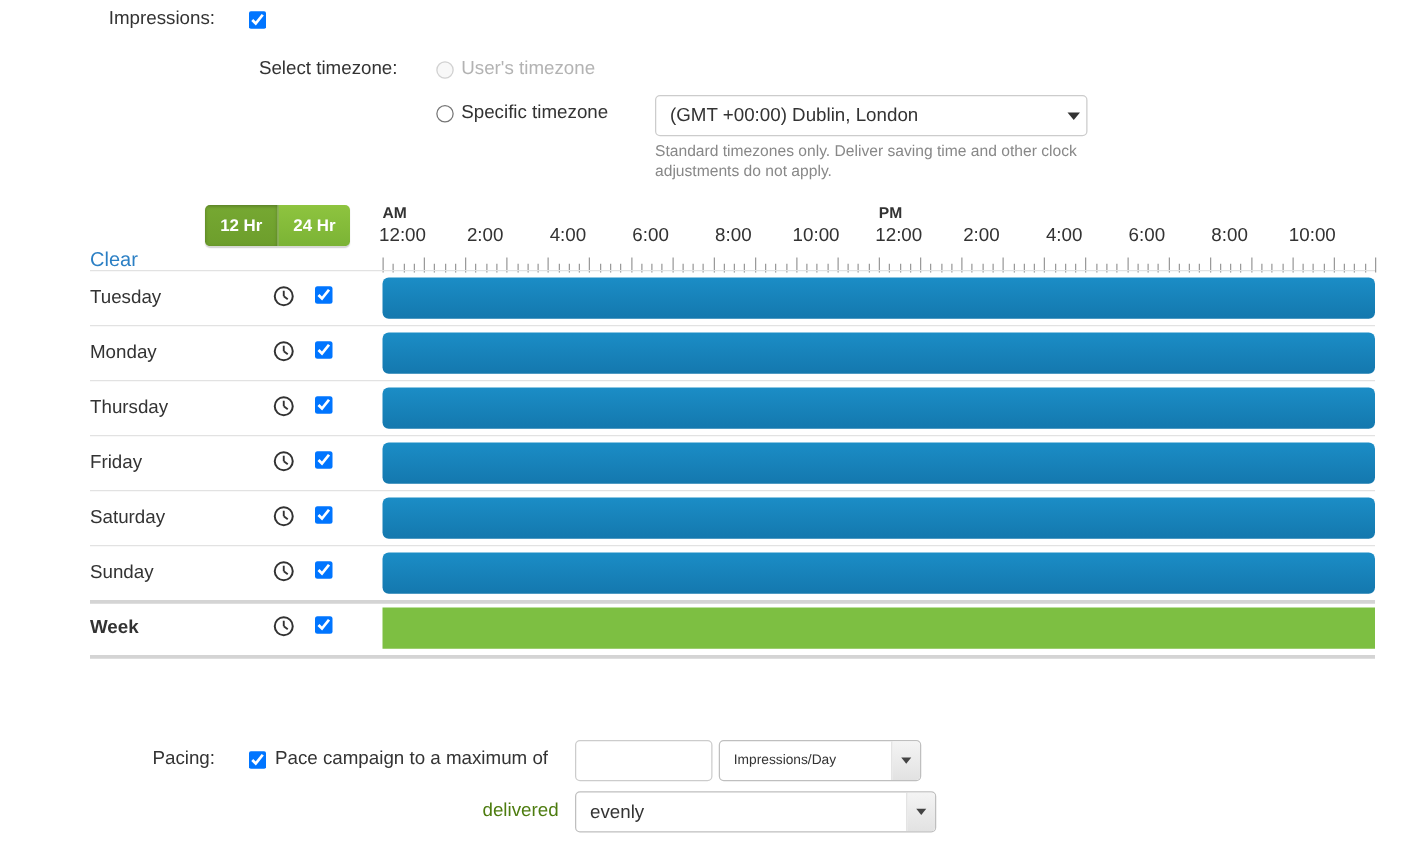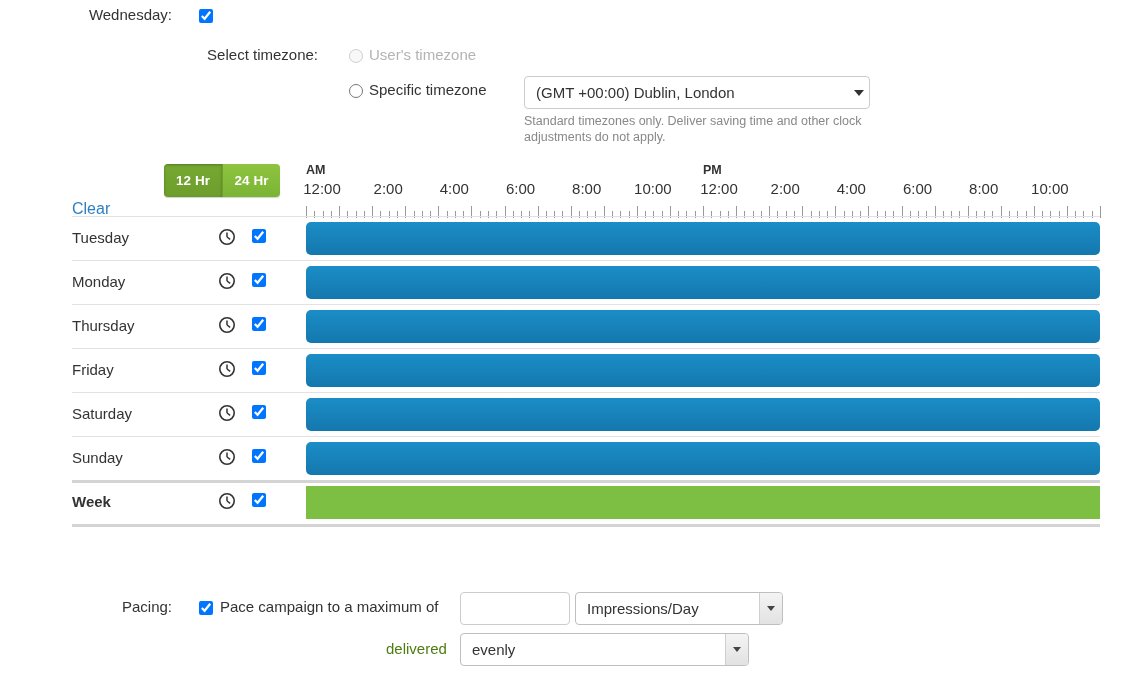--- a/index.html
+++ b/index.html
@@ -113,23 +113,23 @@
     text-align: right; font-size: 15px; color: #333;
   }
   .cb-pacing { position: absolute; left: 199px; top: 601px; }
   .txt-pacing { position: absolute; left: 220px; top: 598px; font-size: 15px; color: #333; }
   .pace-input {
     position: absolute; left: 460px; top: 592px; width: 110px; height: 33px;
     border: 1px solid #cccccc; border-radius: 4px; background: #fff;
     font-size: 15px; padding: 0 8px; color: #333;
   }
   .unit-select {
-    position: absolute; left: 575px; top: 592px; width: 208px; height: 33px;
+    position: absolute; left: 575px; top: 592px; width: 162px; height: 33px;
     border: 1px solid #bfbfbf; border-radius: 4px; background: #ffffff;
-    font-size: 15px; color: #333; padding: 0 30px 0 11px; line-height: 31px;
+    font-size: 11px; color: #333; padding: 0 30px 0 11px; line-height: 31px;
     white-space: nowrap; overflow: hidden;
   }
   .txt-delivered { position: absolute; left: 386px; top: 640px; font-size: 15px; color: #4d7c0f; }
   .evenly-select {
     position: absolute; left: 460px; top: 633px; width: 289px; height: 33px;
     border: 1px solid #bfbfbf; border-radius: 4px; background: #ffffff;
     font-size: 15px; color: #333; padding: 0 30px 0 11px; line-height: 31px;
     white-space: nowrap; overflow: hidden;
   }
   .sel-btn {
@@ -143,21 +143,21 @@
 
   
   input[type=checkbox], input[type=radio] { margin: 0; width: 14px; height: 14px; }
 </style>
 </head>
 <body>
 
 <div class="page">
 
   <div class="row-dayparting">
-    <div class="lbl-dayparting">Wednesday:</div>
+    <div class="lbl-dayparting">Impressions:</div>
     <input class="cb-deliver" type="checkbox" checked="" style="">
   </div>
 
   <div class="lbl-timezone">Select timezone:</div>
 
   <input class="radio-users" type="radio" name="tz" disabled="" style="">
   <div class="txt-users">User's timezone</div>
 
   <input class="radio-specific" type="radio" name="tz" style="">
   <div class="txt-specific">Specific timezone</div>

